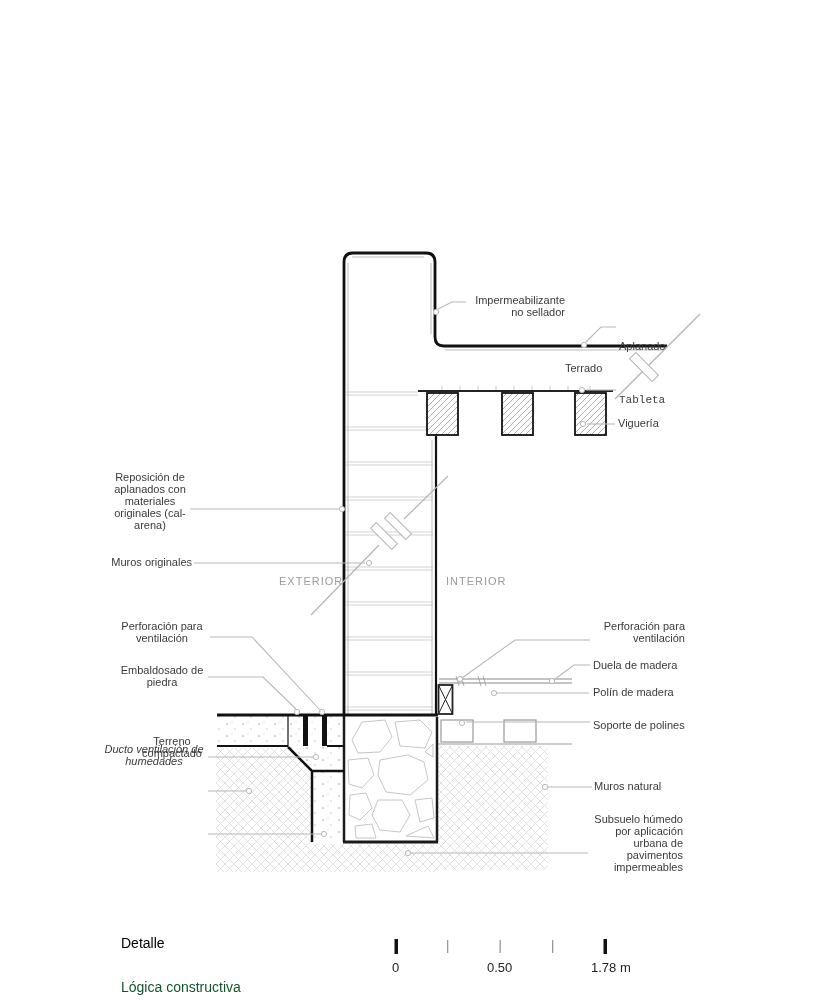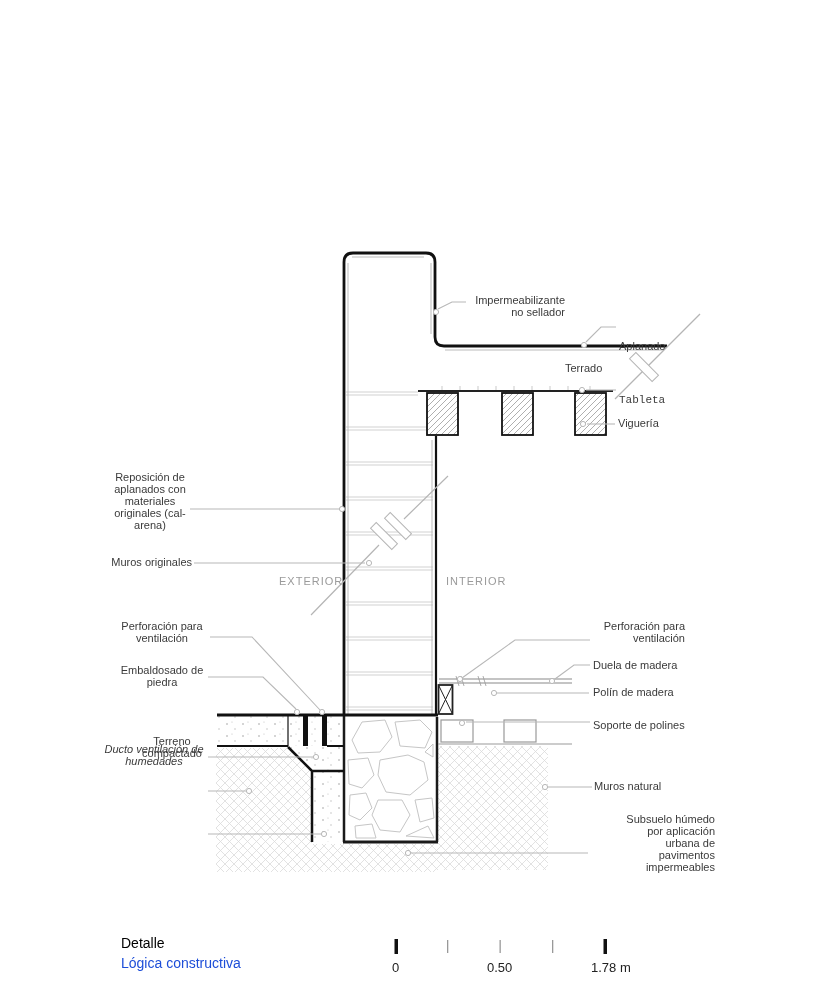--- a/index.html
+++ b/index.html
@@ -4,21 +4,21 @@
 <style>
   html,body{margin:0;padding:0;background:#ffffff;}
   #canvas{position:relative;width:824px;height:1000px;background:#fff;overflow:hidden;
           font-family:"Liberation Sans", sans-serif;}
   #drawing{position:absolute;left:0;top:0;}
   .lbl{position:absolute;font-size:11px;line-height:12px;color:#3a3a3a;text-align:right;}
   .lbl.right{text-align:center;}
   .nowrap{white-space:nowrap;}
   .zone{position:absolute;font-size:11px;letter-spacing:1px;color:#9b9b9b;}
   .title1{position:absolute;font-size:14px;color:#000000;}
-  .title2{position:absolute;font-size:14px;color:#1d4ed8;}
+  .title2{position:absolute;font-size:14px;color:#14532d;margin-top:24px;}
   .scale-num{position:absolute;font-size:13px;color:#222;}
 </style>
 </head>
 <body>
 
 <div id="canvas">
 
   <svg id="drawing" width="824" height="1000" viewBox="0 0 824 1000" xmlns="http://www.w3.org/2000/svg">
     <defs>
       <pattern id="soilhatch" width="9" height="9" patternUnits="userSpaceOnUse">
@@ -196,21 +196,21 @@
   <div class="lbl right" style="right:616px;top:620px;width:92px;">Perforación para ventilación</div>
   <div class="lbl right" style="right:616px;top:664px;width:92px;">Embaldosado de piedra</div>
   <div class="lbl right" style="right:616px;top:743px;width:108px;font-style:italic;">Ducto ventilación de humedades</div>
   <div class="lbl right" style="right:616px;top:735px;width:72px;">Terreno compactado</div>
 
   <div class="lbl" style="left:593px;top:620px;width:92px;">Perforación para ventilación</div>
   <div class="lbl nowrap" style="left:593px;top:659px;">Duela de madera</div>
   <div class="lbl nowrap" style="left:593px;top:686px;">Polín de madera</div>
   <div class="lbl nowrap" style="left:593px;top:711px;margin-top:8px;">Soporte de polines</div>
   <div class="lbl nowrap" style="left:594px;top:780px;">Muros natural</div>
-  <div class="lbl" style="left:593px;top:813px;width:90px;margin-left:32px;">Subsuelo húmedo por aplicación urbana de pavimentos impermeables</div>
+  <div class="lbl" style="left:593px;top:813px;width:90px;">Subsuelo húmedo por aplicación urbana de pavimentos impermeables</div>
 
   <div class="zone" style="left:279px;top:575px;">EXTERIOR</div>
   <div class="zone" style="left:446px;top:575px;text-align:center;">INTERIOR</div>
 
   <div class="title1" style="left:121px;top:935px;">Detalle</div>
   <div class="title2" style="left:121px;top:955px;">Lógica constructiva</div>
 
   <div class="scale-num" style="left:392px;top:960px;">0</div>
   <div class="scale-num" style="left:487px;top:960px;">0.50</div>
   <div class="scale-num" style="left:591px;top:960px;">1.78 m</div>

